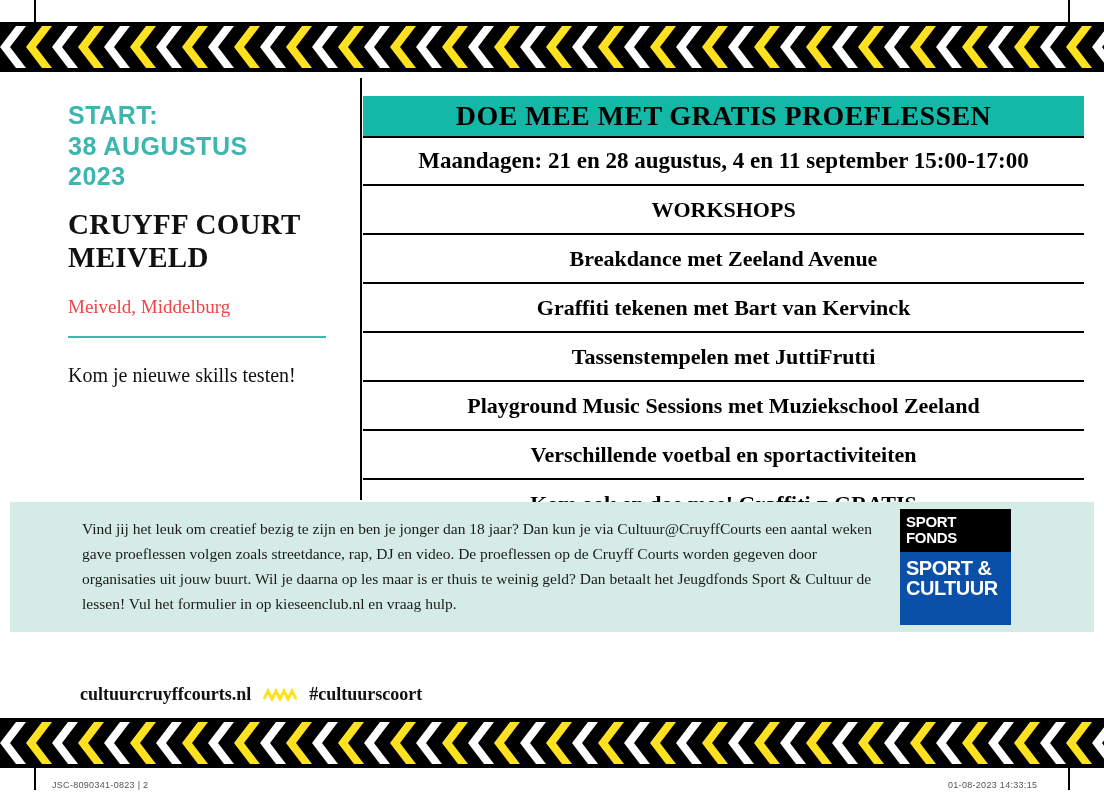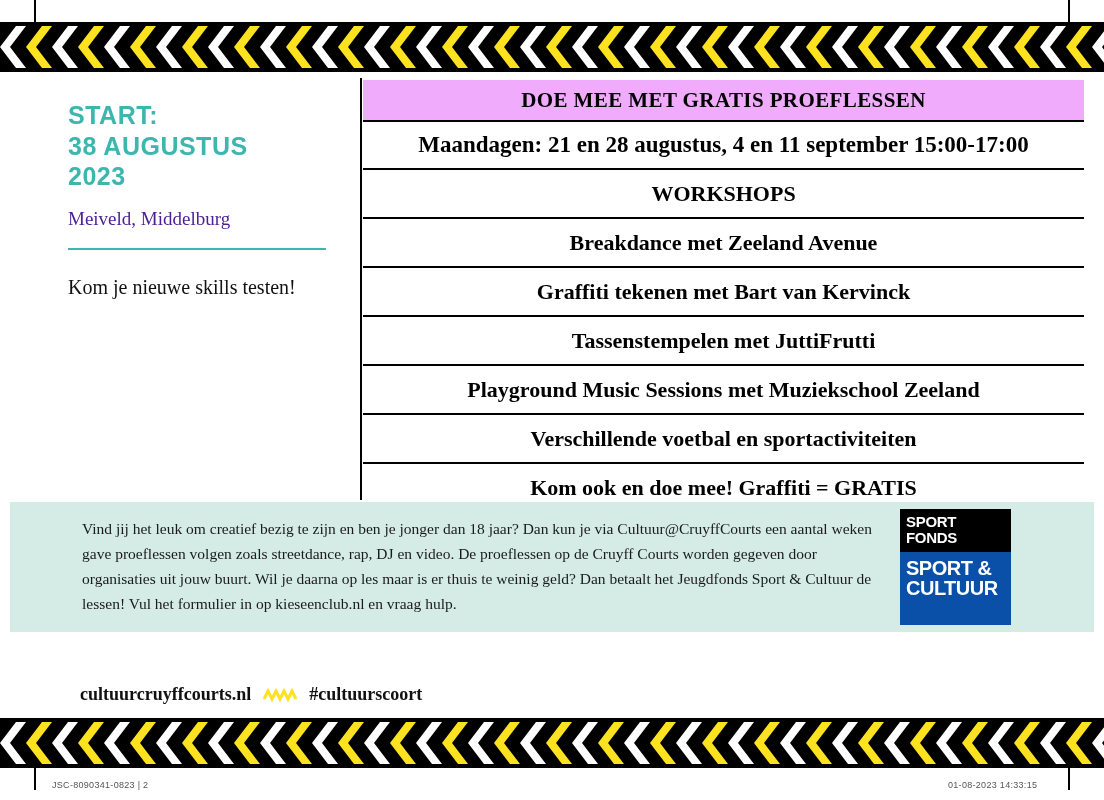--- a/index.html
+++ b/index.html
@@ -62,21 +62,21 @@
   .court-name {
     color: #111;
     font-family: "Liberation Serif", serif;
     font-weight: bold;
     font-size: 29px;
     line-height: 1.15;
     letter-spacing: 0.3px;
     margin: 0 0 22px 0;
   }
   .court-addr {
-    color: #4c1d95;
+    color: #ef4444;
     font-size: 19px;
     margin: 0 0 18px 0;
     font-family: Liberation Serif, serif;
   }
   .rule {
     width: 258px;
     height: 2px;
     background: #3cb6ae;
     margin: 0 0 24px 0;
   }
@@ -108,24 +108,25 @@
     border-bottom: 2px solid #000;
     text-align: center;
     color: #000;
     font-family: "Liberation Serif", serif;
     font-weight: bold;
     display: flex;
     align-items: center;
     justify-content: center;
   }
   .row.header {
-    background: #f0abfc;
+    background: #14b8a6;
     height: 40px;
-    font-size: 21px;
+    font-size: 28px;
     letter-spacing: 0.4px;
+    margin-top: 16px;
   }
   .row.dates {
     height: 46px;
     font-size: 23px;
   }
   .row.sub {
     height: 47px;
     font-size: 22px;
   }
 
@@ -438,20 +439,24 @@
           <polygon points="20,4 4,25 20,46 30,46 14,25 30,4" fill="#ffffff"></polygon>
         </svg>
       </div>
     </div>
 
   <div class="left-col">
     <div class="start-label">
       <div>START:</div>
       <div>38 AUGUSTUS</div>
       <div>2023</div>
+    </div>
+    <div class="court-name">
+      <div>CRUYFF COURT</div>
+      <div>MEIVELD</div>
     </div>
     <div class="court-addr">Meiveld, Middelburg</div>
     <div class="rule"></div>
     <div class="tagline">Kom je nieuwe skills testen!</div>
   </div>
 
   <div class="col-divider"></div>
 
   <div class="table">
     <div class="row header">DOE MEE MET GRATIS PROEFLESSEN</div>

